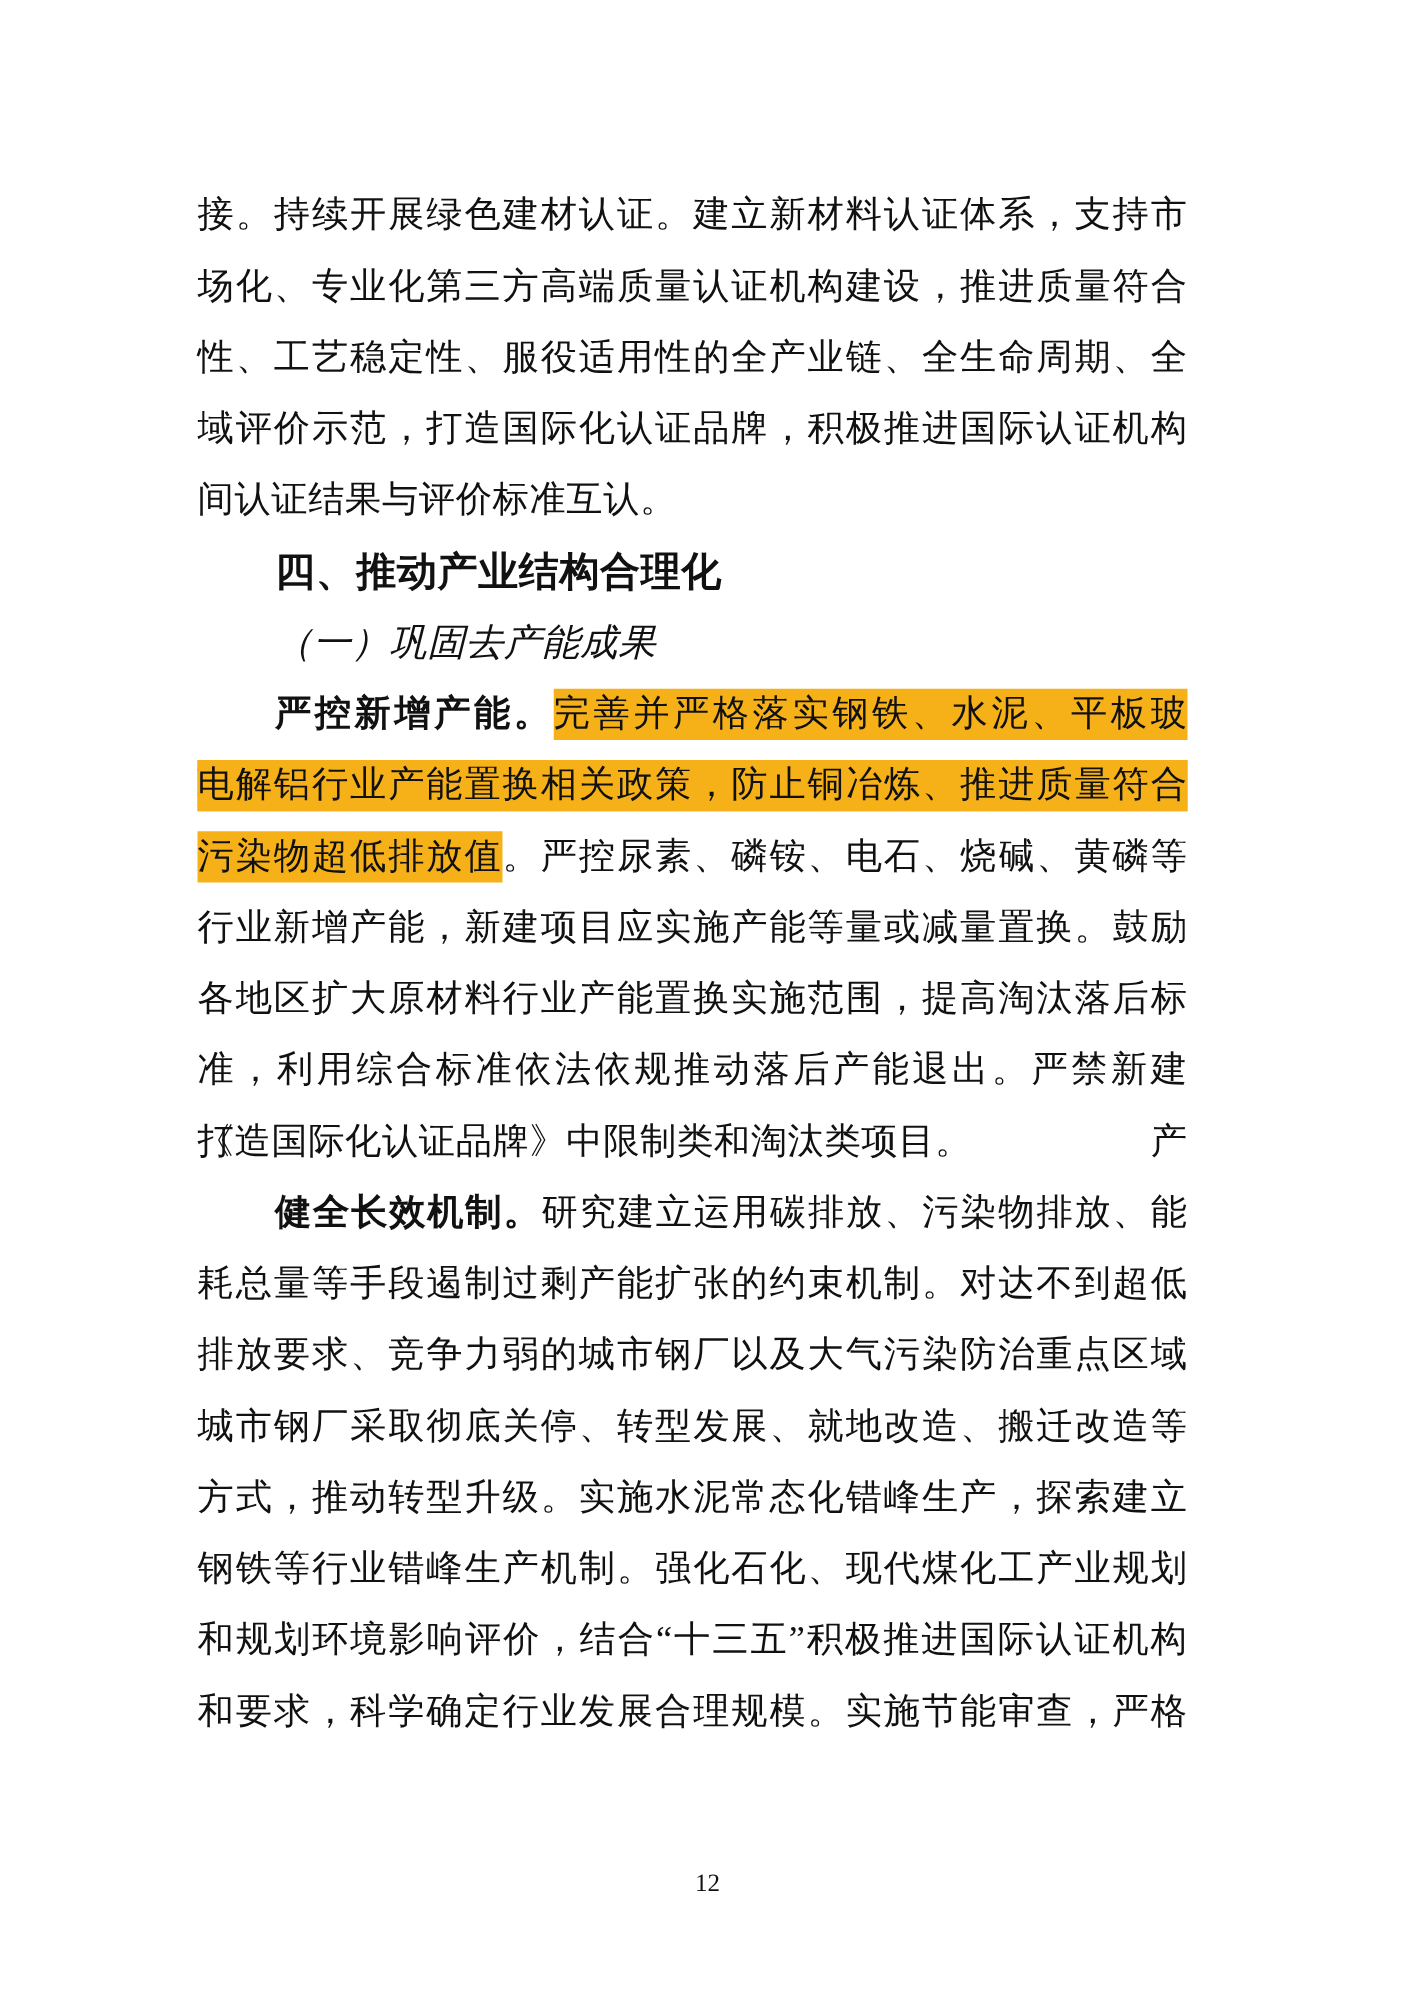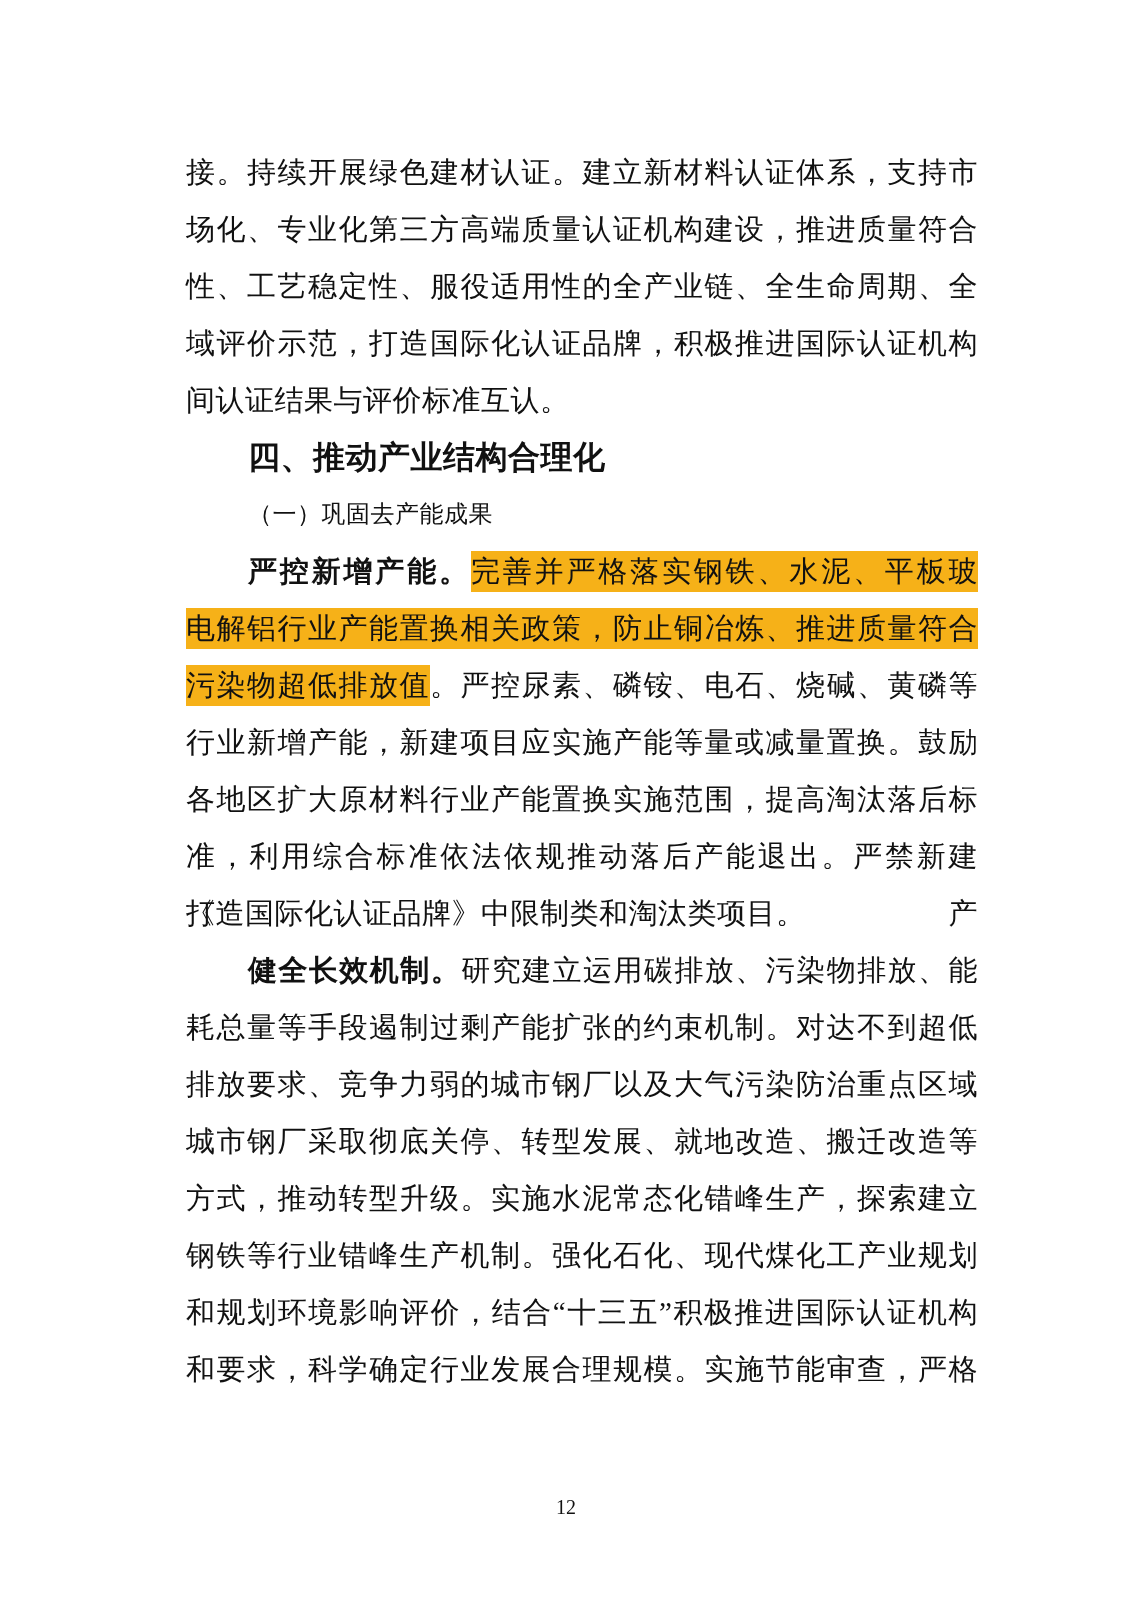--- a/index.html
+++ b/index.html
@@ -11,21 +11,21 @@
     font-family: "Liberation Serif", "DejaVu Serif", serif;
     color: var(--ink);
     overflow: hidden;
   }
   .page {
     position: absolute; inset: 0;
     background: var(--bg);
   }
   .text-block {
     position: absolute;
-    left: 186px; top: 144px;
+    left: 158px; top: 144px;
     width: 792px;
   }
   .line {
     height: 57px;
     line-height: 57px;
     font-size: 29px;
     letter-spacing: 0.5px;
     color: var(--ink);
   }
   .line.justify {
@@ -33,21 +33,22 @@
     text-align-last: justify;
     text-justify: inter-ideograph;
   }
   .line.indent { text-indent: 62px; }
   .line.heading {
     font-family: "Liberation Sans", "DejaVu Sans", sans-serif;
     font-weight: bold;
     font-size: 32px;
   }
   .line.subheading {
-    font-size: 24px;
+    font-size: 30px;
+    font-style: italic;
   }
   .seg-n { }
   .seg-b {
     font-weight: bold;
     font-family: "Liberation Sans", "DejaVu Sans", sans-serif;
   }
   .seg-h {
     background: var(--hl);
     padding: 4px 0 5px 0;
   }

